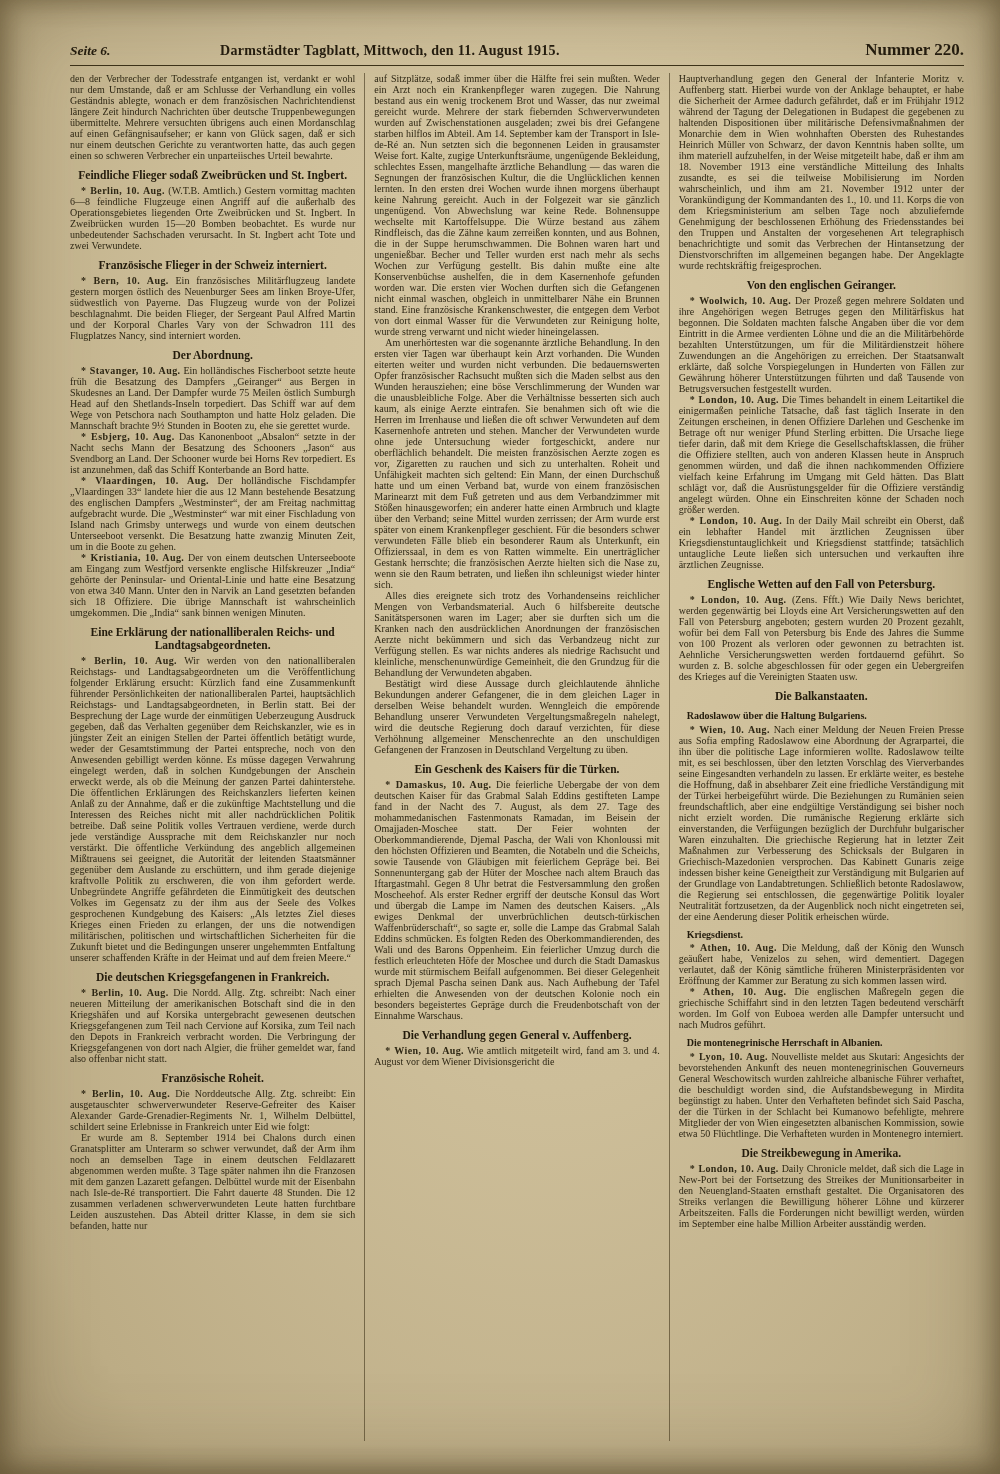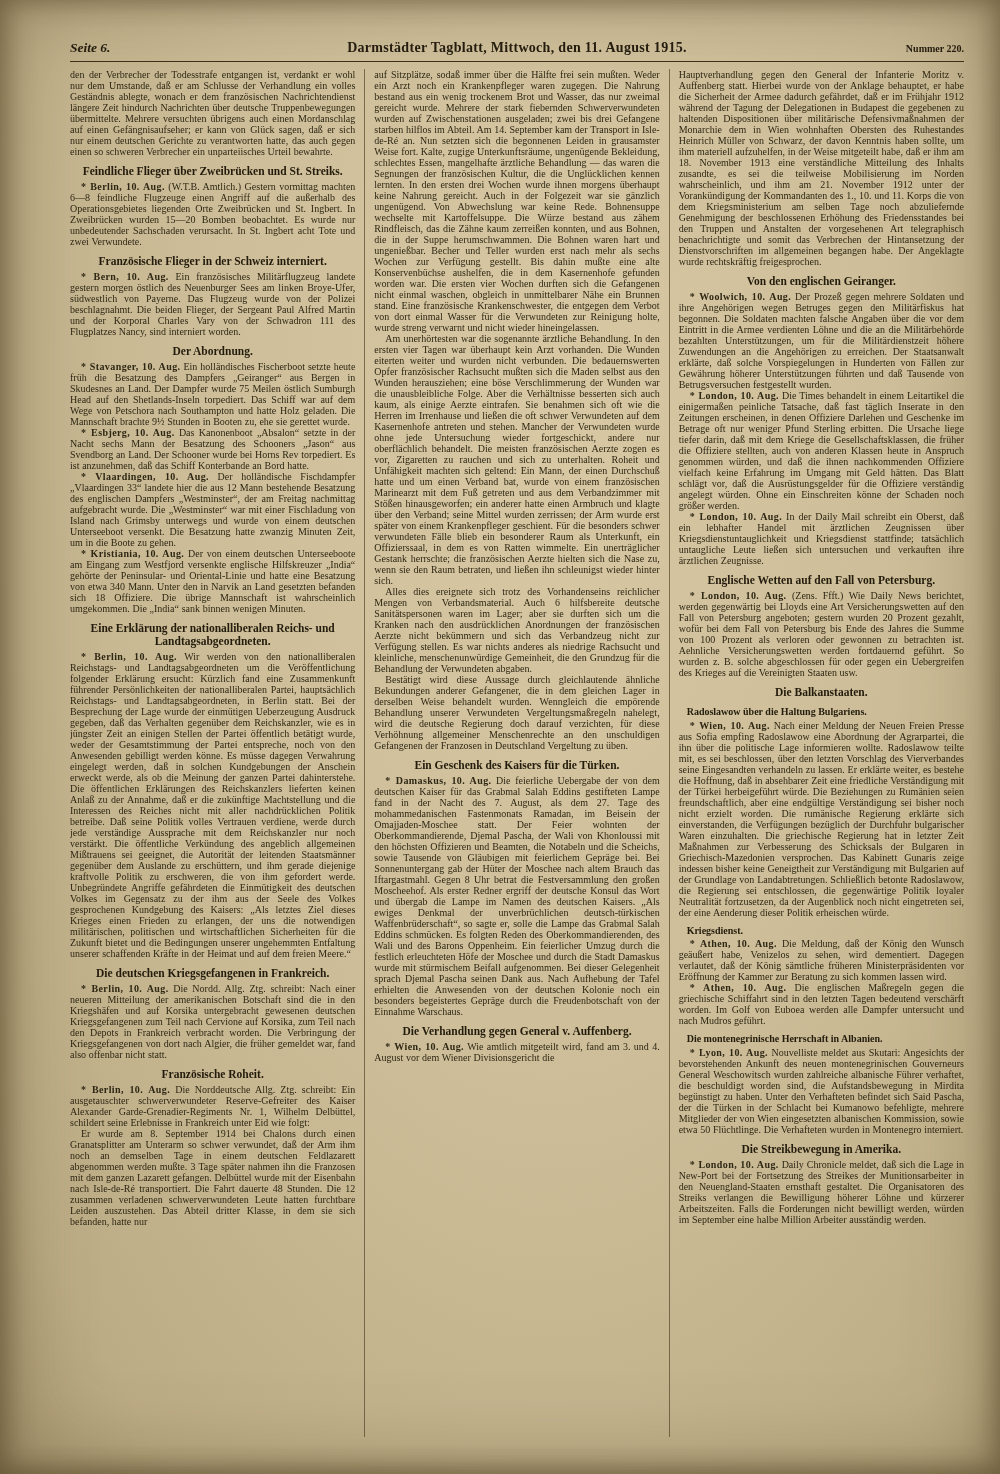--- a/index.html
+++ b/index.html
@@ -13,22 +13,22 @@
     position:relative;width:1000px;height:1474px;
     background:radial-gradient(ellipse at 55% 28%, #d8c9a4 0%, #cdbe99 45%, #bcac85 85%, #a99872 100%);
     box-shadow:inset 0 0 90px rgba(92,76,44,.45),
                inset 10px 0 26px rgba(84,68,38,.35),
                inset -10px 0 26px rgba(84,68,38,.30),
                inset 0 -8px 20px rgba(84,68,38,.25);
     padding:40px 36px 26px 70px;
   }
   .masthead{display:flex;align-items:baseline;font-weight:bold;color:#241c0e;}
   .page-num{width:150px;font-size:13.5px;font-style:italic;}
-  .title{flex:1;text-align:center;font-size:14px;letter-spacing:.3px;}
-  .issue{width:150px;text-align:right;font-size:10px;}
+  .title{flex:1;font-size:14px;letter-spacing:.3px;}
+  .issue{width:150px;text-align:right;font-size:17px;}
   .rule{border-top:1.4px solid #3c3118;margin-top:5px;}
   .columns{display:flex;margin-top:7px;height:1368px;overflow:hidden;}
   .col{flex:1;overflow:hidden;padding:0 9px;}
   .col:first-child{padding-left:0;}
   .col:last-child{padding-right:0;}
   .vrule{width:1px;background:#4a3d22;opacity:.65;}
   .para{
     font-size:10px;line-height:11px;color:#2e2714;margin:0;
     text-align:justify;text-indent:11px;word-spacing:.2px;
   }
@@ -49,21 +49,21 @@
 <div class="page">
   <header class="masthead">
     <span class="page-num">Seite 6.</span>
     <span class="title">Darmstädter Tagblatt, Mittwoch, den 11. August 1915.</span>
     <span class="issue">Nummer 220.</span>
   </header>
   <div class="rule"></div>
   <main class="columns">
     <section class="col">
         <div class="para cont">den der Verbrecher der Todesstrafe entgangen ist, verdankt er wohl nur dem Umstande, daß er am Schlusse der Verhandlung ein volles Geständnis ablegte, wonach er dem französischen Nachrichtendienst längere Zeit hindurch Nachrichten über deutsche Truppenbewegungen übermittelte. Mehrere versuchten übrigens auch einen Mordanschlag auf einen Gefängnisaufseher; er kann von Glück sagen, daß er sich nur einem deutschen Gerichte zu verantworten hatte, das auch gegen einen so schweren Verbrecher ein unparteiisches Urteil bewahrte.</div>
-        <div class="headline">Feindliche Flieger über Zweibrücken und St. Streiks.</div>
+        <div class="headline">Feindliche Flieger sodaß Zweibrücken und St. Ingbert.</div>
         <div class="para"><b>* Berlin, 10. Aug.</b> (W.T.B. Amtlich.) Gestern vormittag machten 6—8 feindliche Flugzeuge einen Angriff auf die außerhalb des Operationsgebietes liegenden Orte Zweibrücken und St. Ingbert. In Zweibrücken wurden 15—20 Bomben beobachtet. Es wurde nur unbedeutender Sachschaden verursacht. In St. Ingbert acht Tote und zwei Verwundete.</div>
         <div class="headline">Französische Flieger in der Schweiz interniert.</div>
         <div class="para"><b>* Bern, 10. Aug.</b> Ein französisches Militärflugzeug landete gestern morgen östlich des Neuenburger Sees am linken Broye-Ufer, südwestlich von Payerne. Das Flugzeug wurde von der Polizei beschlagnahmt. Die beiden Flieger, der Sergeant Paul Alfred Martin und der Korporal Charles Vary von der Schwadron 111 des Flugplatzes Nancy, sind interniert worden.</div>
         <div class="headline">Der Abordnung.</div>
         <div class="para"><b>* Stavanger, 10. Aug.</b> Ein holländisches Fischerboot setzte heute früh die Besatzung des Dampfers „Geiranger“ aus Bergen in Skudesnes an Land. Der Dampfer wurde 75 Meilen östlich Sumburgh Head auf den Shetlands-Inseln torpediert. Das Schiff war auf dem Wege von Petschora nach Southampton und hatte Holz geladen. Die Mannschaft brachte 9½ Stunden in Booten zu, ehe sie gerettet wurde.</div>
         <div class="para"><b>* Esbjerg, 10. Aug.</b> Das Kanonenboot „Absalon“ setzte in der Nacht sechs Mann der Besatzung des Schooners „Jason“ aus Svendborg an Land. Der Schooner wurde bei Horns Rev torpediert. Es ist anzunehmen, daß das Schiff Konterbande an Bord hatte.</div>
         <div class="para"><b>* Vlaardingen, 10. Aug.</b> Der holländische Fischdampfer „Vlaardingen 33“ landete hier die aus 12 Mann bestehende Besatzung des englischen Dampfers „Westminster“, der am Freitag nachmittag aufgebracht wurde. Die „Westminster“ war mit einer Fischladung von Island nach Grimsby unterwegs und wurde von einem deutschen Unterseeboot versenkt. Die Besatzung hatte zwanzig Minuten Zeit, um in die Boote zu gehen.</div>
         <div class="para"><b>* Kristiania, 10. Aug.</b> Der von einem deutschen Unterseeboote am Eingang zum Westfjord versenkte englische Hilfskreuzer „India“ gehörte der Peninsular- und Oriental-Linie und hatte eine Besatzung von etwa 340 Mann. Unter den in Narvik an Land gesetzten befanden sich 18 Offiziere. Die übrige Mannschaft ist wahrscheinlich umgekommen. Die „India“ sank binnen wenigen Minuten.</div>
         <div class="headline">Eine Erklärung der nationalliberalen Reichs- und Landtagsabgeordneten.</div>
         <div class="para"><b>* Berlin, 10. Aug.</b> Wir werden von den nationalliberalen Reichstags- und Landtagsabgeordneten um die Veröffentlichung folgender Erklärung ersucht: Kürzlich fand eine Zusammenkunft führender Persönlichkeiten der nationalliberalen Partei, hauptsächlich Reichstags- und Landtagsabgeordneten, in Berlin statt. Bei der Besprechung der Lage wurde der einmütigen Ueberzeugung Ausdruck gegeben, daß das Verhalten gegenüber dem Reichskanzler, wie es in jüngster Zeit an einigen Stellen der Partei öffentlich betätigt wurde, weder der Gesamtstimmung der Partei entspreche, noch von den Anwesenden gebilligt werden könne. Es müsse dagegen Verwahrung eingelegt werden, daß in solchen Kundgebungen der Anschein erweckt werde, als ob die Meinung der ganzen Partei dahinterstehe. Die öffentlichen Erklärungen des Reichskanzlers lieferten keinen Anlaß zu der Annahme, daß er die zukünftige Machtstellung und die Interessen des Reiches nicht mit aller nachdrücklichen Politik betreibe. Daß seine Politik volles Vertrauen verdiene, werde durch jede verständige Aussprache mit dem Reichskanzler nur noch verstärkt. Die öffentliche Verkündung des angeblich allgemeinen Mißtrauens sei geeignet, die Autorität der leitenden Staatsmänner gegenüber dem Auslande zu erschüttern, und ihm gerade diejenige kraftvolle Politik zu erschweren, die von ihm gefordert werde. Unbegründete Angriffe gefährdeten die Einmütigkeit des deutschen Volkes im Gegensatz zu der ihm aus der Seele des Volkes gesprochenen Kundgebung des Kaisers: „Als letztes Ziel dieses Krieges einen Frieden zu erlangen, der uns die notwendigen militärischen, politischen und wirtschaftlichen Sicherheiten für die Zukunft bietet und die Bedingungen unserer ungehemmten Entfaltung unserer schaffenden Kräfte in der Heimat und auf dem freien Meere.“</div>

